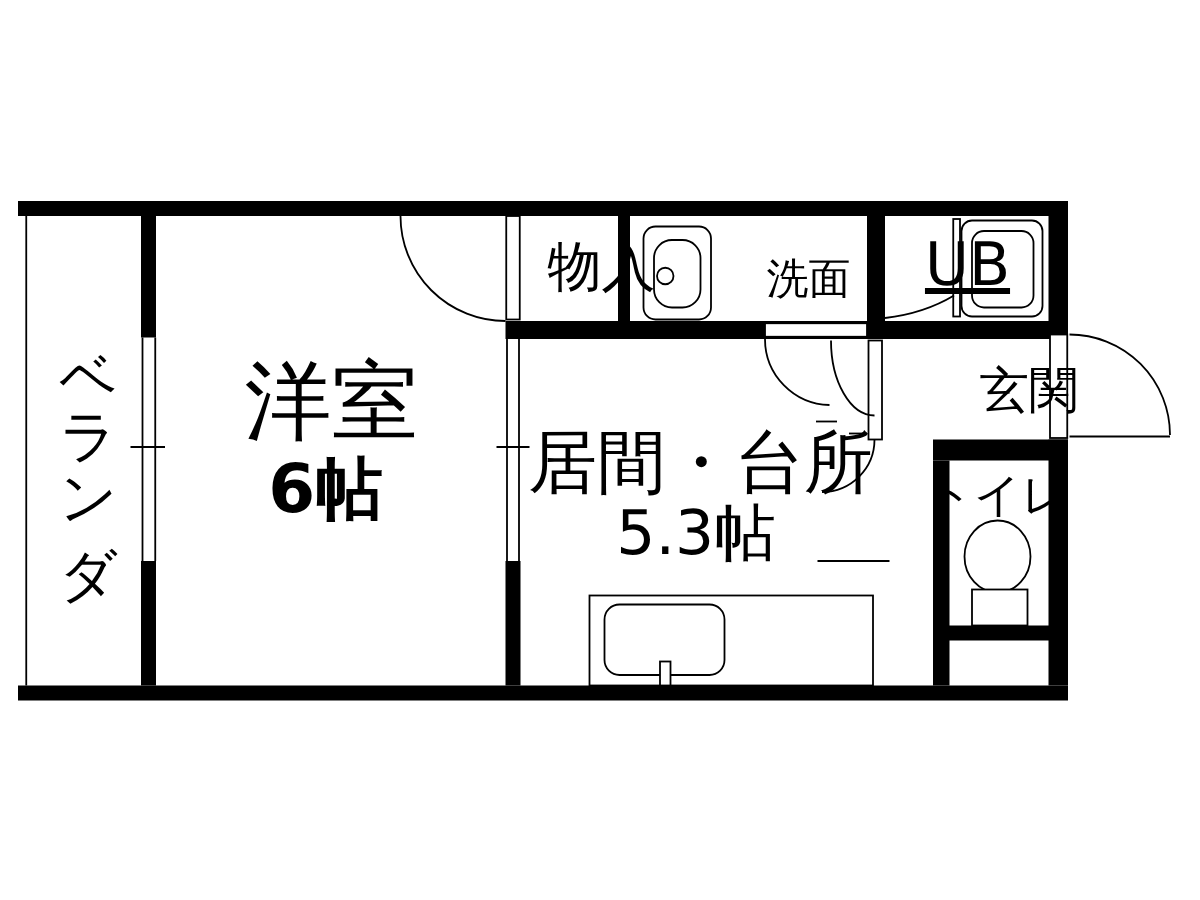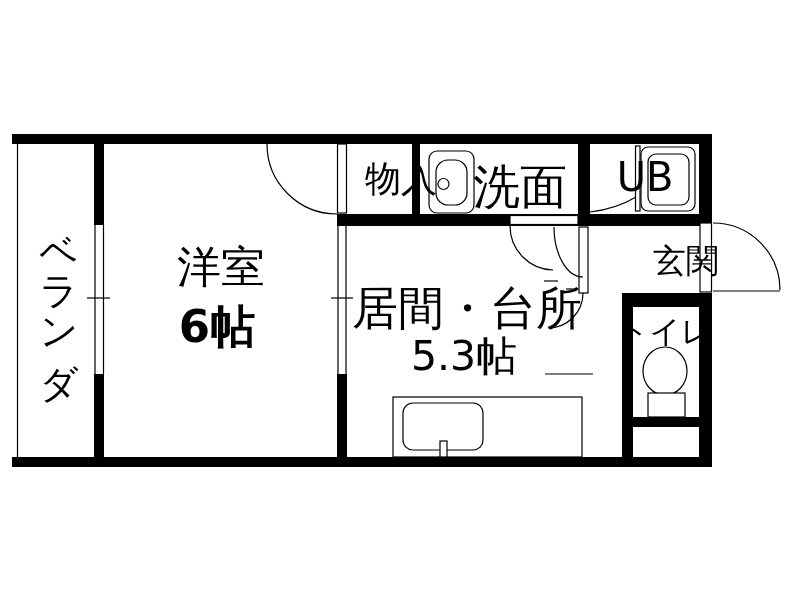--- a/index.html
+++ b/index.html
@@ -79,28 +79,28 @@
     </g>
 
     <g>
       <ellipse class="fixture" cx="665" cy="371" rx="22" ry="24"></ellipse>
       <rect class="fixture" x="648" y="393" width="37" height="24"></rect>
     </g>
   </svg>
 
   <div class="lbl vert" style="left:59px;top:293px;font-size:38px;">ベランダ</div>
 
-  <div class="lbl" style="left:221px;top:267px;font-size:44px;">洋室</div>
+  <div class="lbl" style="left:221px;top:267px;font-size:58px;">洋室</div>
   <div class="lbl" style="left:217px;top:326px;font-size:45px;font-weight:bold;">6帖</div>
 
   <div class="lbl" style="left:381px;top:179px;font-size:36px;padding-left:40px;">物入</div>
 
-  <div class="lbl" style="left:520px;top:186px;font-size:47px;">洗面</div>
+  <div class="lbl" style="left:539px;top:186px;font-size:28px;">洗面</div>
 
-  <div class="lbl" style="left:645px;top:177px;font-size:40px;">UB</div>
+  <div class="lbl" style="left:645px;top:177px;font-size:40px;text-decoration:underline;">UB</div>
 
   <div class="lbl" style="left:666px;top:260px;font-size:33px;margin-left:20px;">玄関</div>
 
   <div class="lbl" style="left:467px;top:308px;font-size:46px;">居間・台所</div>
   <div class="lbl" style="left:464px;top:356px;font-size:41px;">5.3帖</div>
 
   <div class="lbl" style="left:665px;top:331px;font-size:31px;">トイレ</div>
 
 </div>
 

